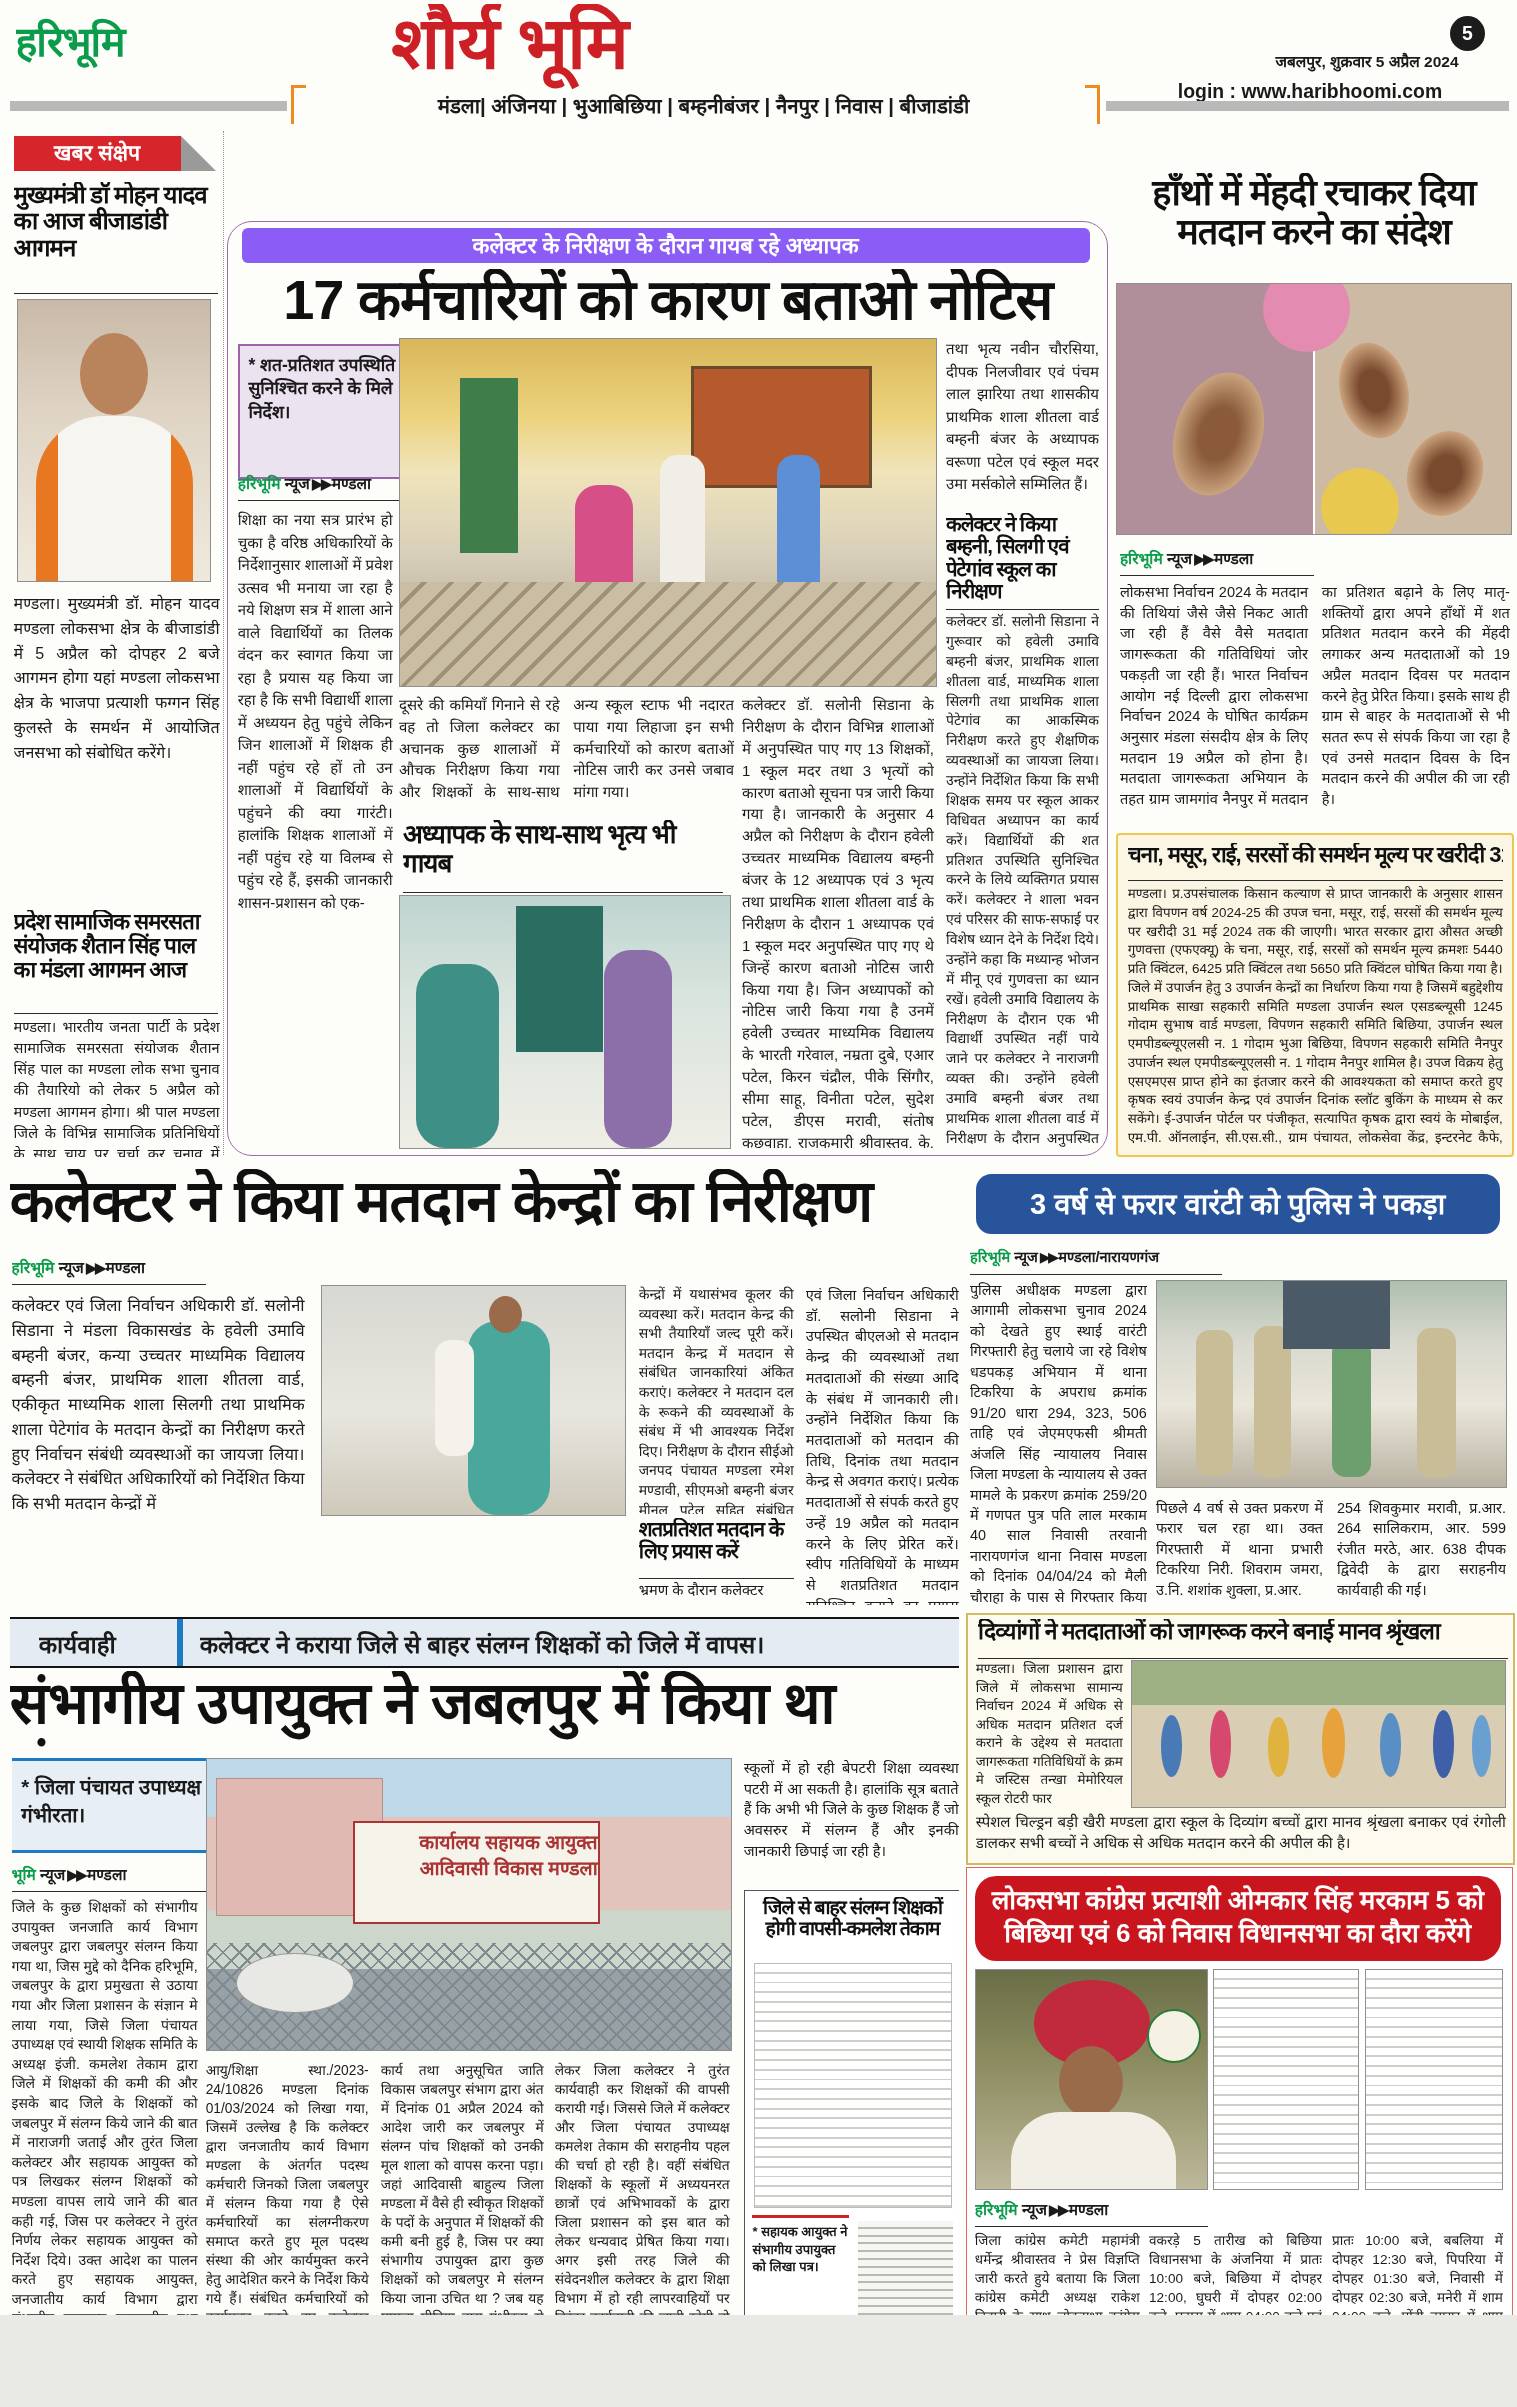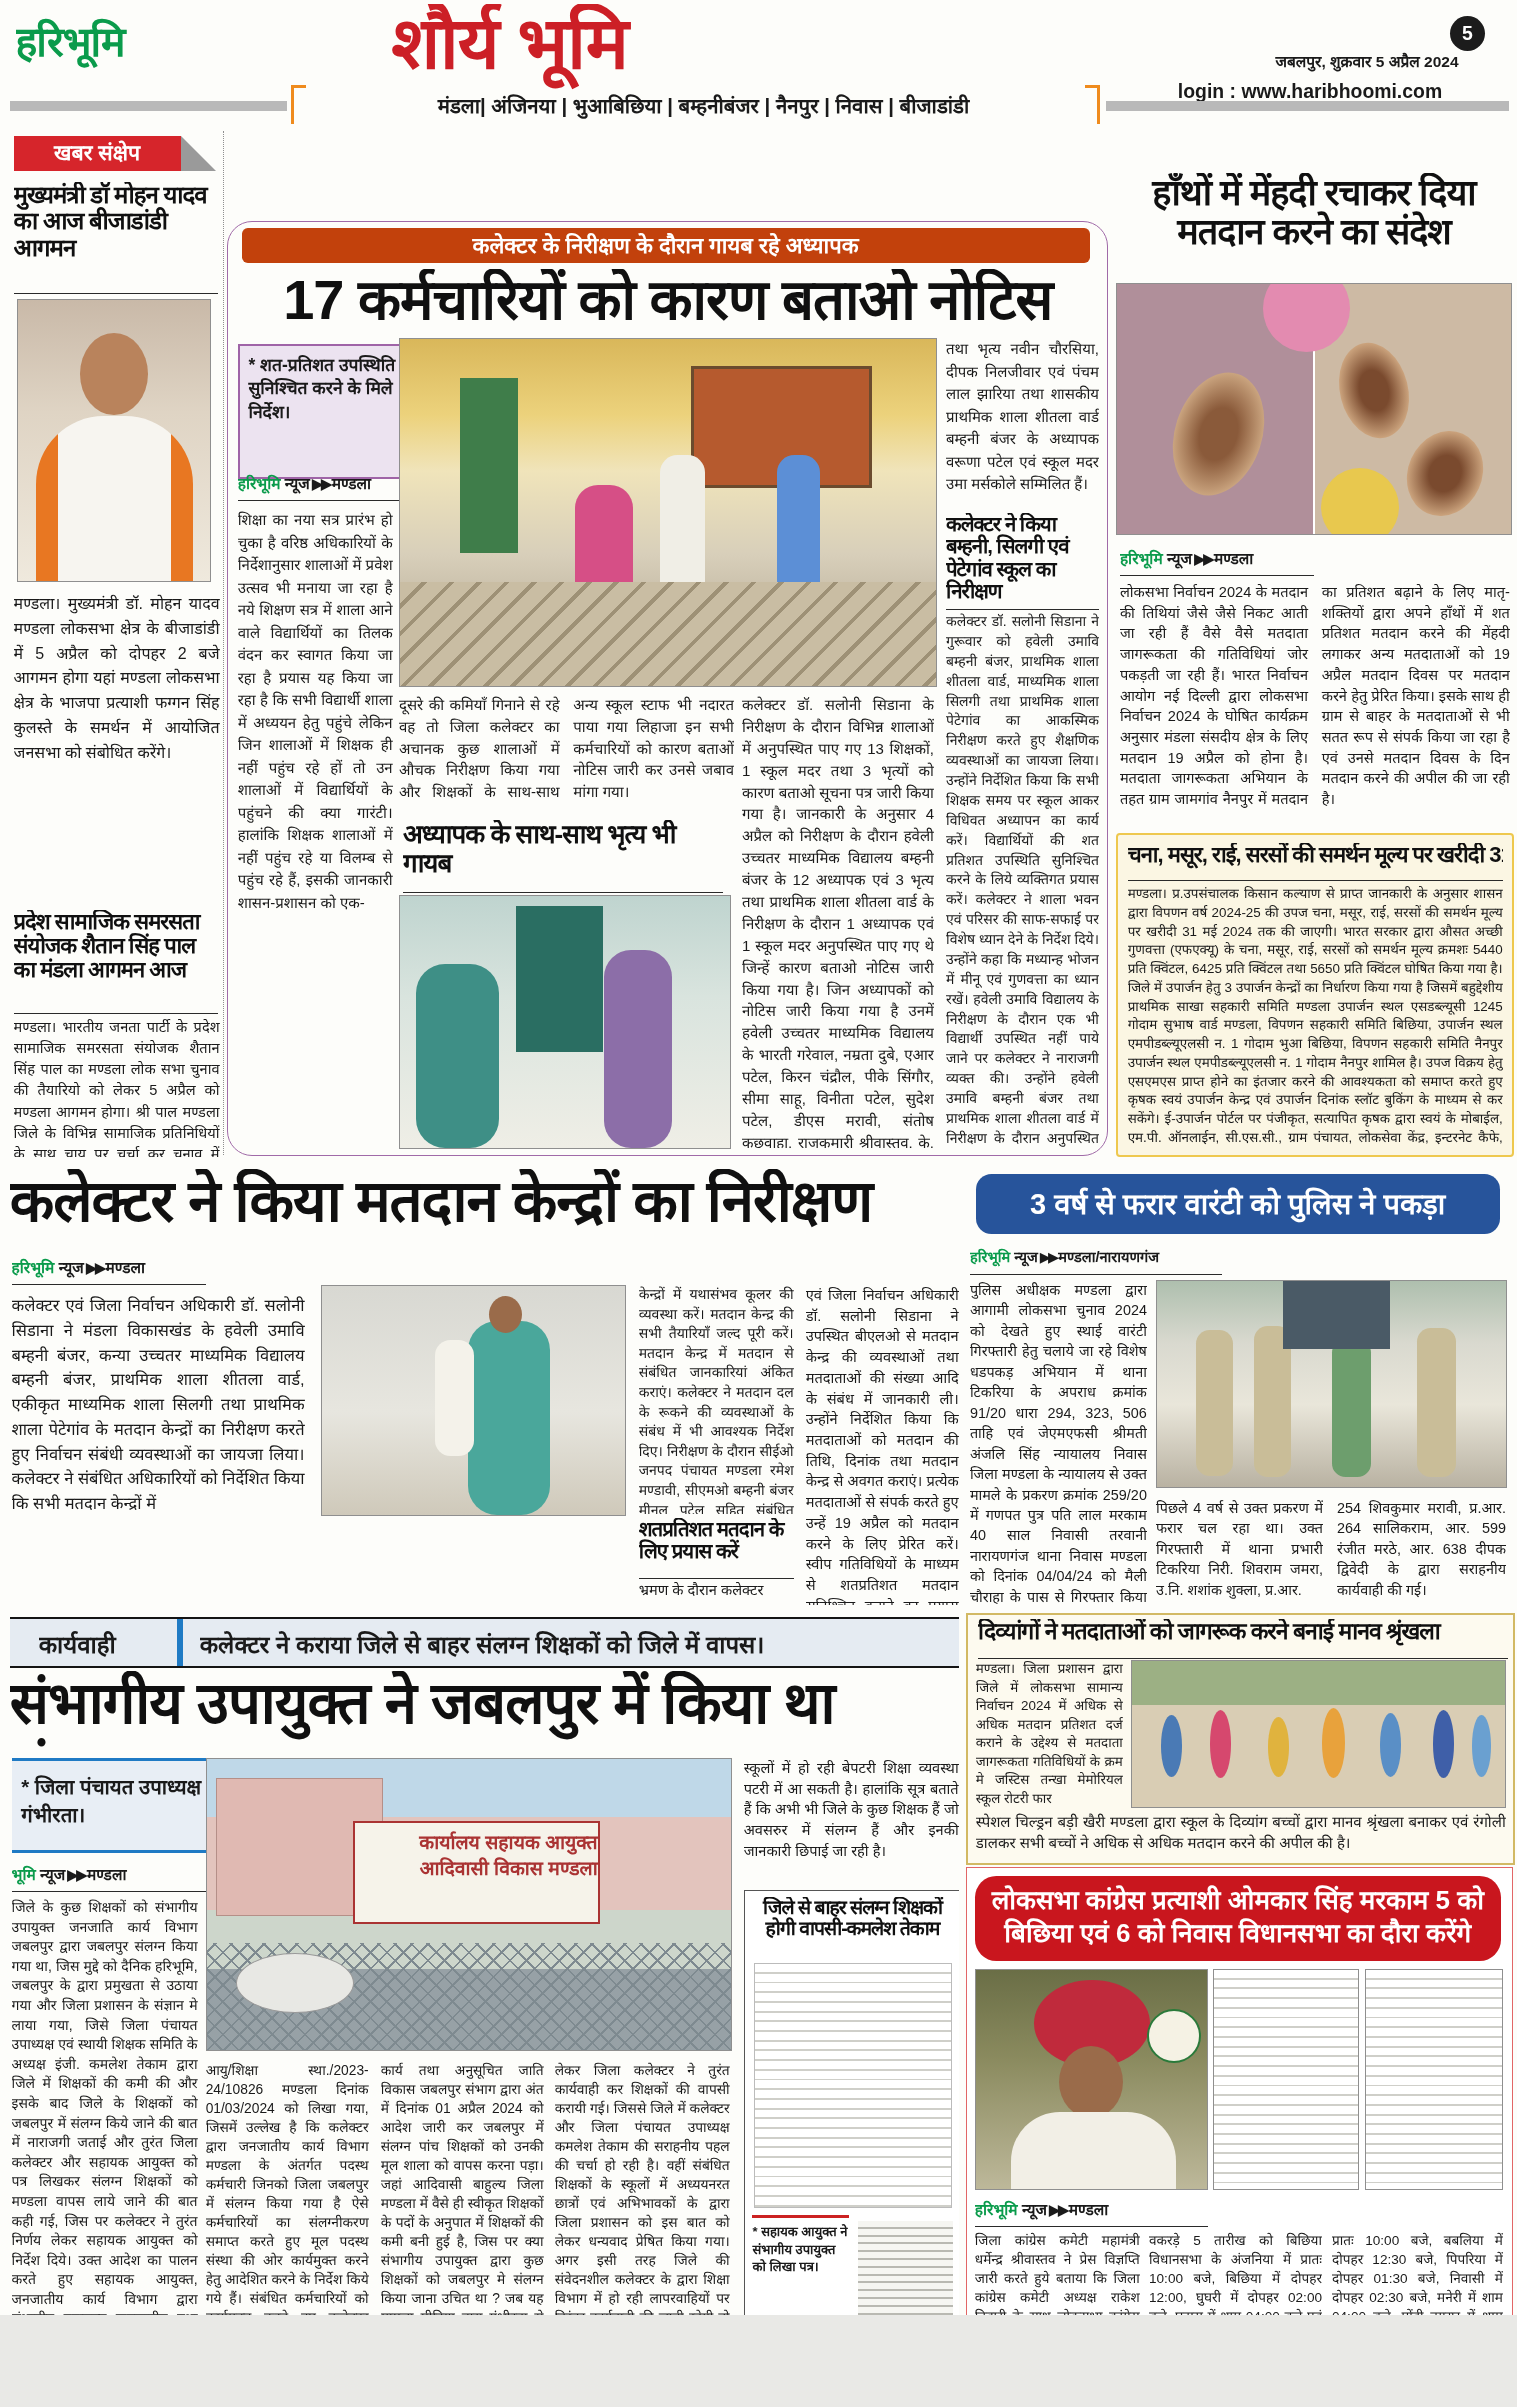--- a/index.html
+++ b/index.html
@@ -8,21 +8,21 @@
   .abs{position:absolute;overflow:hidden;}
   .b{font-weight:bold;}
   .j{text-align:justify;text-justify:inter-word;}
   p{margin:0;}
   .body{font-size:15.5px;line-height:1.42;}
   .hl{font-weight:bold;color:#101010;line-height:1.1;letter-spacing:-1px;}
   .rule-b{border-bottom:1.9px solid #2a2a2a;}
   .byline{font-size:15.5px;font-weight:bold;border-bottom:1.9px solid #2a2a2a;padding-bottom:2.9px;white-space:nowrap;}
   .byline .brand{color:#0a9b4b;}
   .byline .arr{color:#1a1a1a;letter-spacing:-2.9px;padding:0 1.9px;}
-  .kicker{background:#c2410c;color:#fff;font-weight:bold;text-align:center;border-radius:5.8px;}
+  .kicker{background:#8b5cf6;color:#fff;font-weight:bold;text-align:center;border-radius:5.8px;}
   .leadbox{background:#ece3f0;border:2.9px solid #9f64a7;font-weight:bold;}
   .photo{border:1px solid #8f8f8f;}
   .cols2{column-count:2;column-gap:13.6px;}
   .docline{background:repeating-linear-gradient(180deg,#ffffff 0px,#ffffff 7.8px,#cfcfc9 7.8px,#cfcfc9 9.7px);}
   .tinytext{background:repeating-linear-gradient(180deg,#f6f6f2 0px,#f6f6f2 5.8px,#b9b9b2 5.8px,#b9b9b2 7.8px);}
   .vdot{border-left:1.9px dotted #8f8f8f;}
   .circle{border-radius:50%;}
 </style>
 </head>
 <body>

